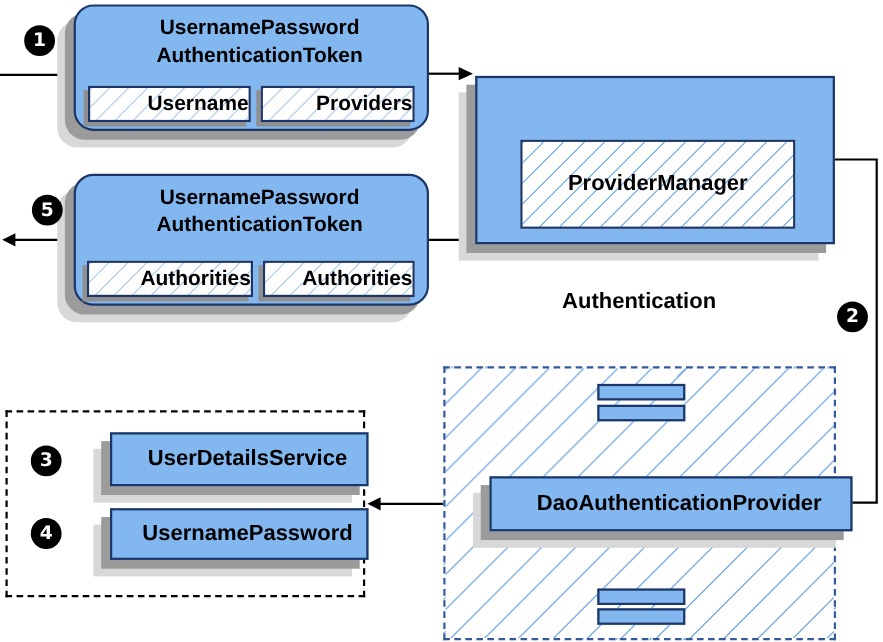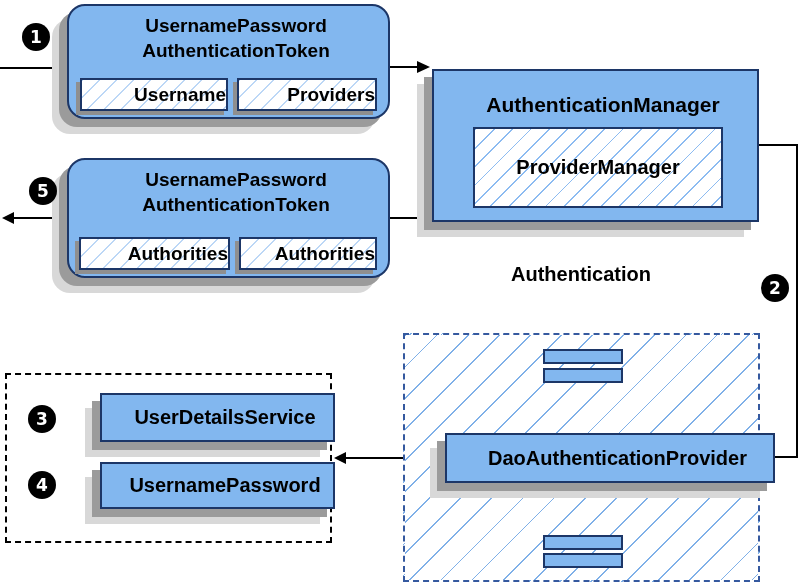--- a/index.html
+++ b/index.html
@@ -133,21 +133,20 @@
   <div class="bluebox round shadow2" style="left:67px;top:4px;width:323px;height:115px">
     <div class="token-title">
       <div>UsernamePassword</div>
       <div>AuthenticationToken</div>
     </div>
     <div class="field" style="left:11px;top:72px;width:148px">Username</div>
     <div class="field" style="left:168px;top:72px;width:140px">Providers</div>
   </div>
 
   <div class="bluebox shadow2" style="left:432px;top:69px;width:327px;height:153px">
-    <div class="am-title">AuthenticationManager</div>
     <div class="pm-box">ProviderManager</div>
   </div>
 
   <div class="bluebox round shadow2" style="left:67px;top:158px;width:323px;height:120px">
     <div class="token-title">
       <div>UsernamePassword</div>
       <div>AuthenticationToken</div>
     </div>
     <div class="field" style="left:10px;top:77px;width:151px">Authorities</div>
     <div class="field" style="left:170px;top:77px;width:138px">Authorities</div>

